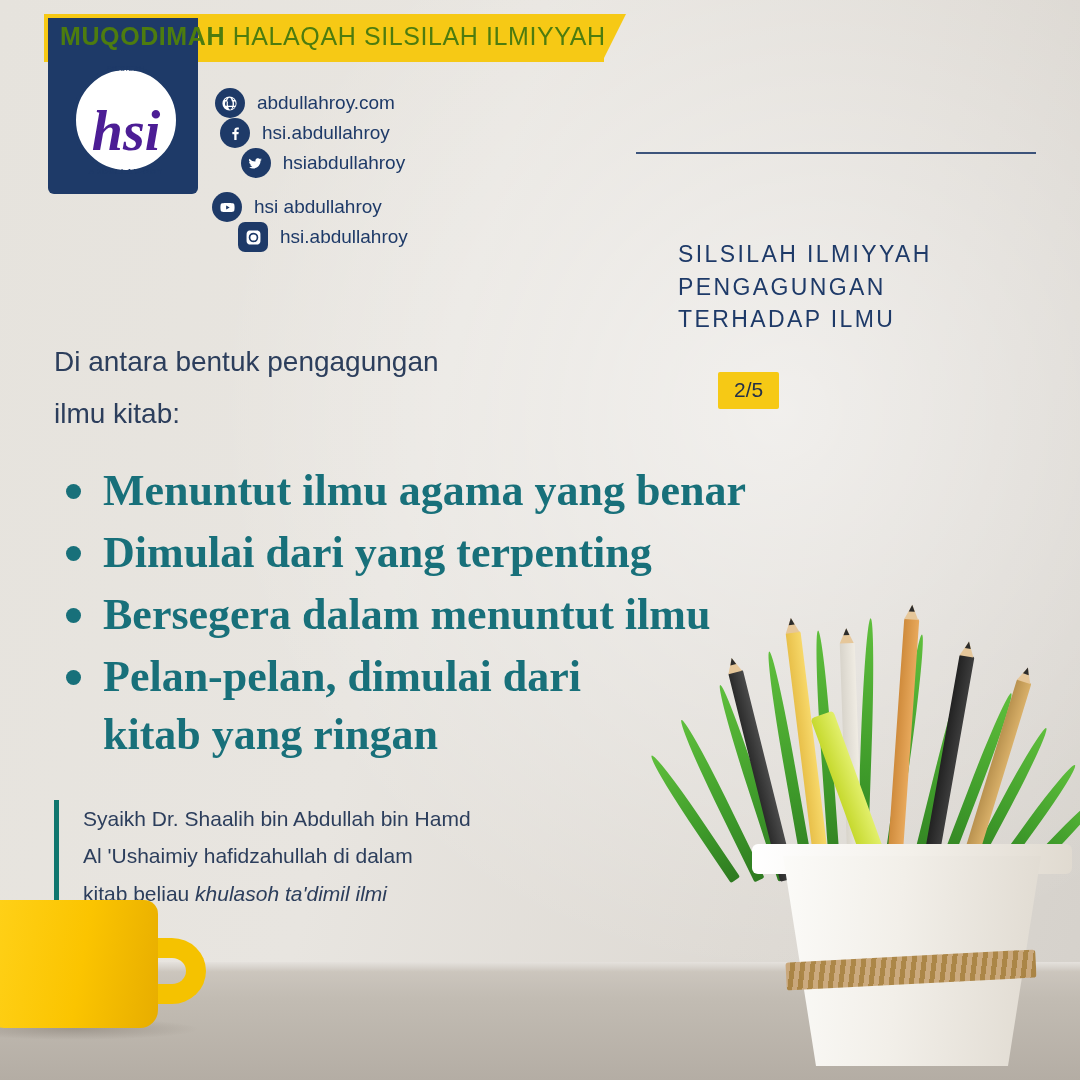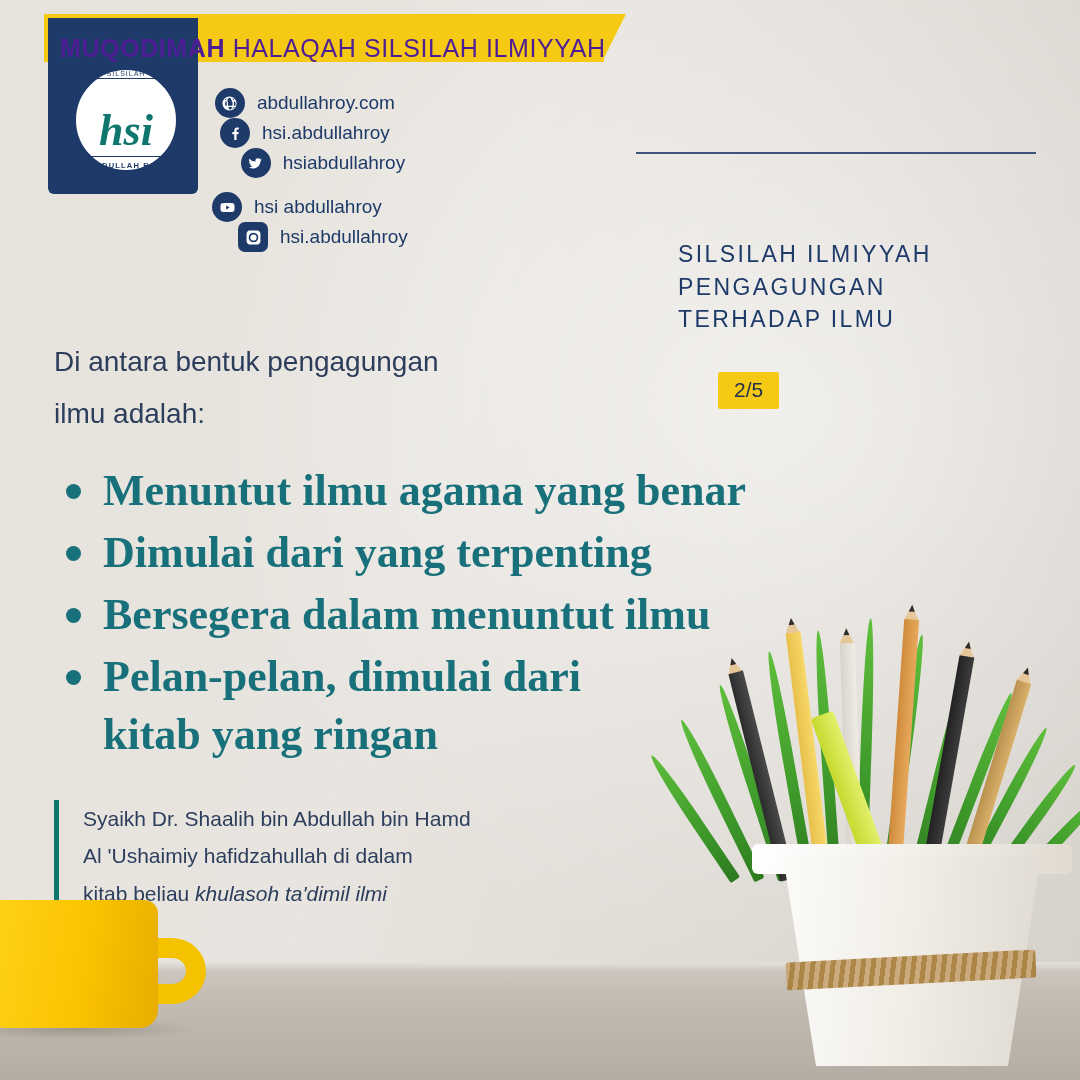--- a/index.html
+++ b/index.html
@@ -39,23 +39,22 @@
     transform: skewX(0deg);
   }
   .header-band::after{
     content:""; position:absolute; right:-22px; top:0; width:24px; height:48px;
     background:#f6c915;
     clip-path: polygon(0 0, 100% 0, 0 100%);
   }
   .header-title {
     position: absolute; left: 60px; top: 22px;
     font-size: 25px; letter-spacing: .6px;
-    color: #4c1d95; font-weight: 400; z-index: 6;
+    color: #4d7c0f; font-weight: 400; z-index: 6;
     white-space: nowrap;
-    margin-top: 12px;
   }
   .header-title b { font-weight: 700; }
 
   .logo-panel {
     position: absolute; left: 48px; top: 18px;
     width: 150px; height: 176px;
     background: #1e3a68;
     border-radius: 0 0 6px 6px;
   }
   .logo-circle {
@@ -66,21 +65,21 @@
     z-index: 7;
     display: flex; align-items: center; justify-content: center;
     flex-direction: column;
   }
   .logo-circle .lg-top {
     font-size: 7px; color:#1e3a68; letter-spacing: 1px; margin-bottom:-2px;
   }
   .logo-circle .lg-main {
     font-family: "Liberation Serif", serif;
     font-style: italic; font-weight: 700;
-    font-size: 44px; color: #0f766e; line-height: 1; margin-top: 27px;
+    font-size: 56px; color: #4c1d95; line-height: 1; margin-top: 27px;
   }
   .logo-circle .lg-bottom {
     font-size: 7.5px; color:#1e3a68; letter-spacing: 1.2px; margin-top: 2px; font-weight: bold;
   }
   .logo-circle .lg-rule{
     width: 70px; height:1px; background:#1e3a68; margin:3px 0;
   }
 
   
   .social-wrap { position: absolute; left: 212px; top: 88px; z-index: 6; }
@@ -296,21 +295,21 @@
 
   <div class="series-title">
     <div>SILSILAH ILMIYYAH</div>
     <div>PENGAGUNGAN</div>
     <div>TERHADAP ILMU</div>
   </div>
   <div class="page-badge">2/5</div>
 
   <div class="intro">
     <div>Di antara bentuk pengagungan</div>
-    <div>ilmu adalah:</div>
+    <div>ilmu kitab:</div>
   </div>
 
   <div class="bullets">
     <div class="bullet">
       <span class="dot"></span>
       <span class="btext">Menuntut ilmu agama yang benar</span>
     </div>
     <div class="bullet">
       <span class="dot"></span>
       <span class="btext">Dimulai dari yang terpenting</span>

